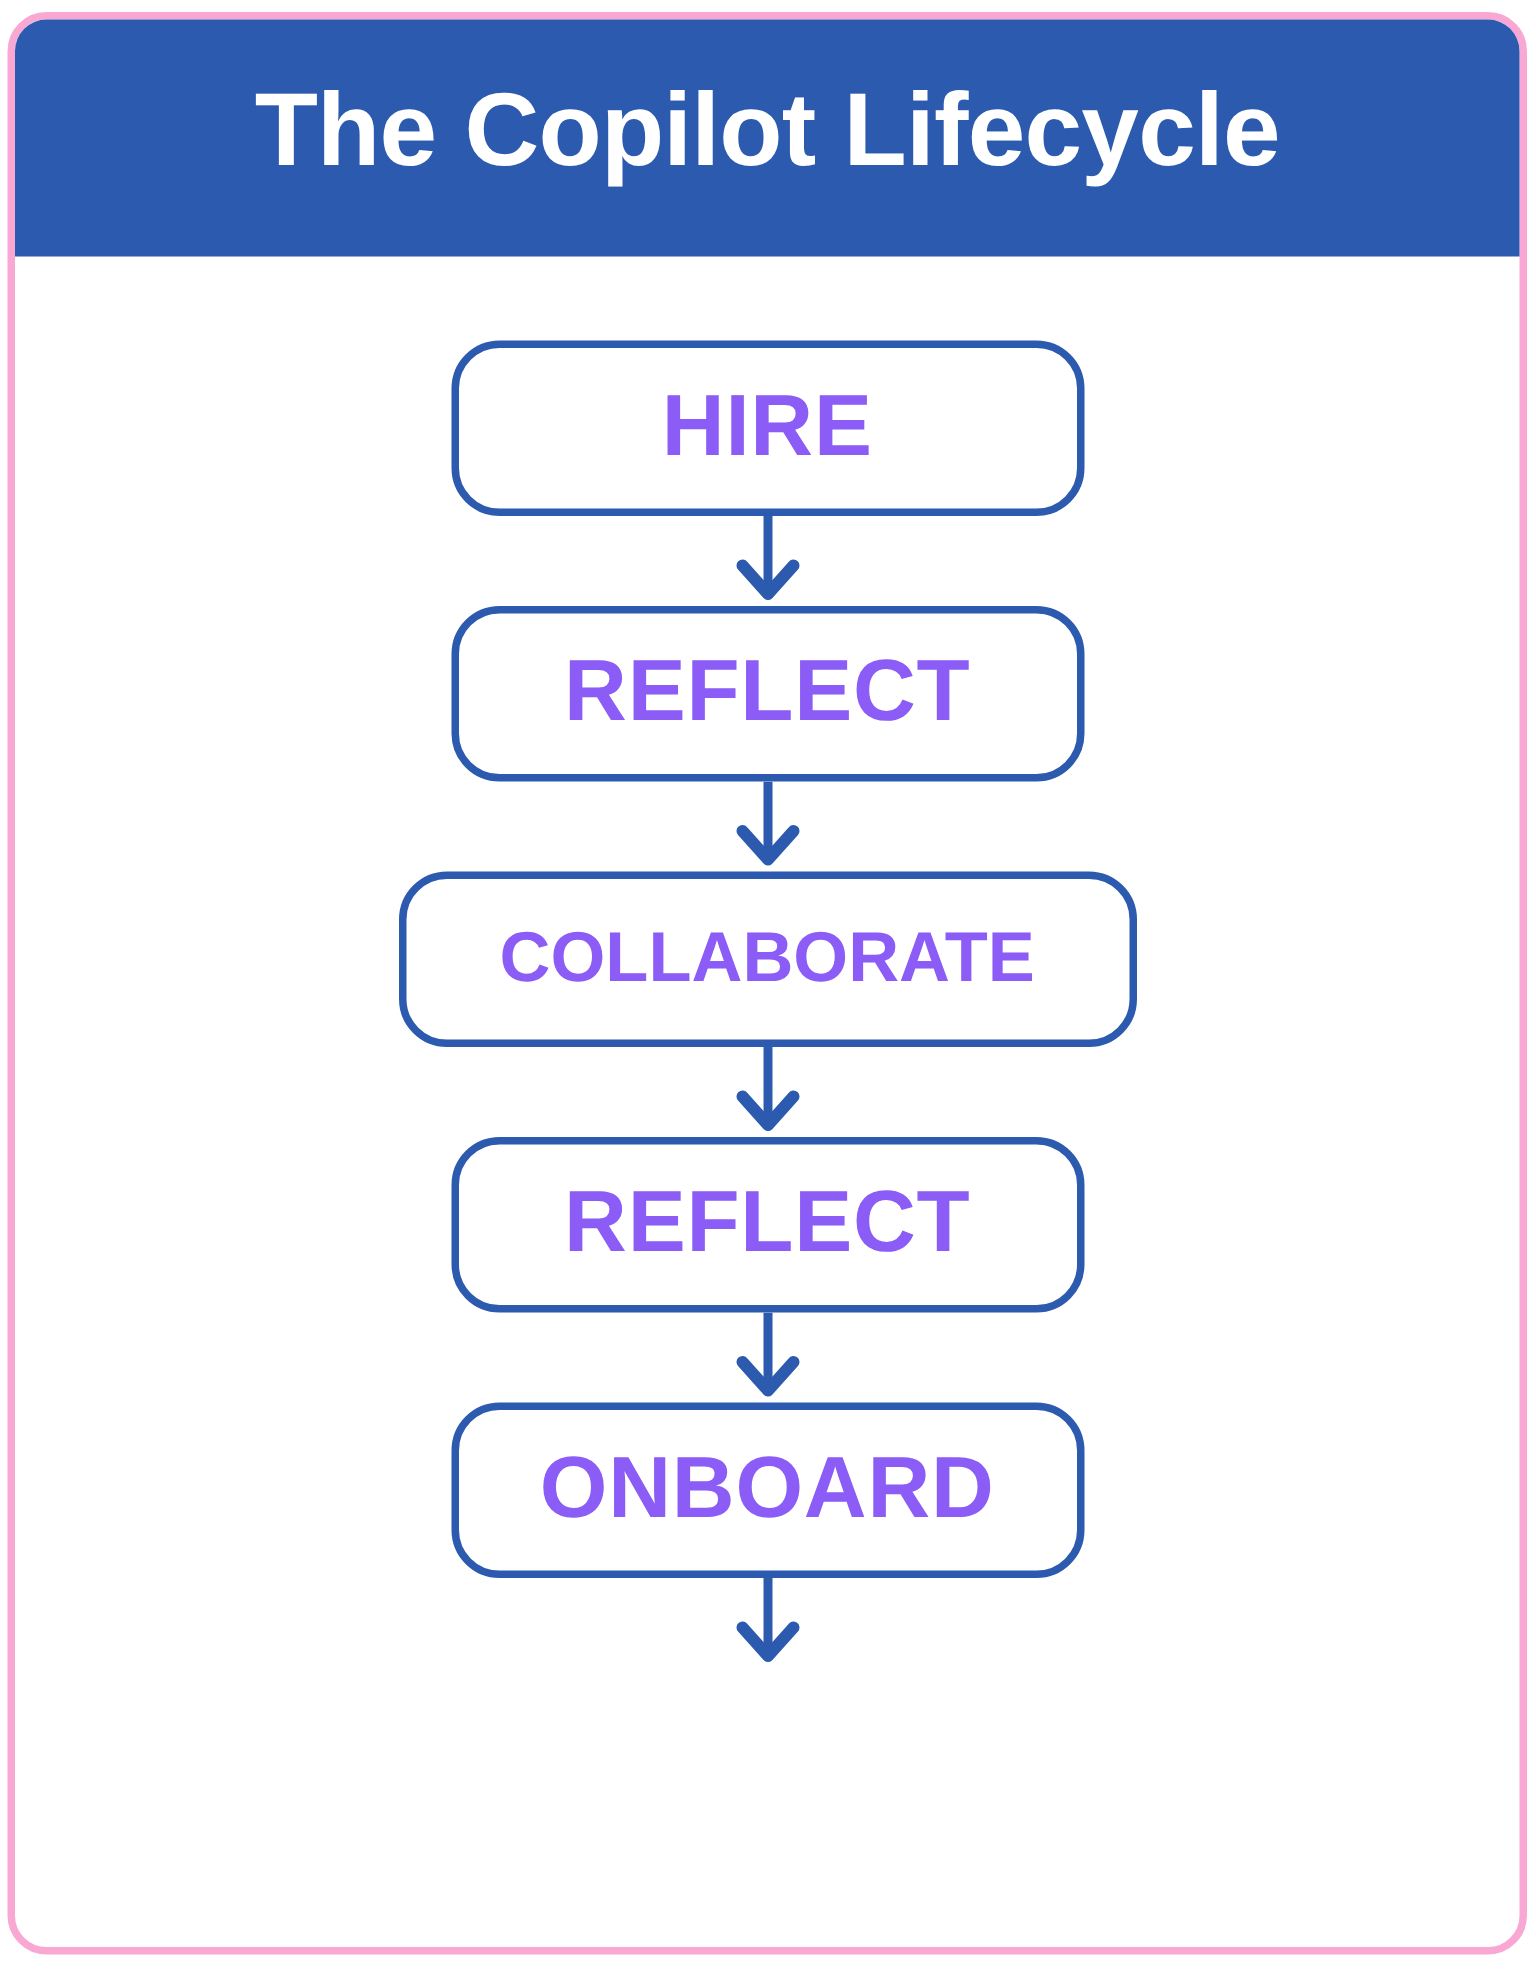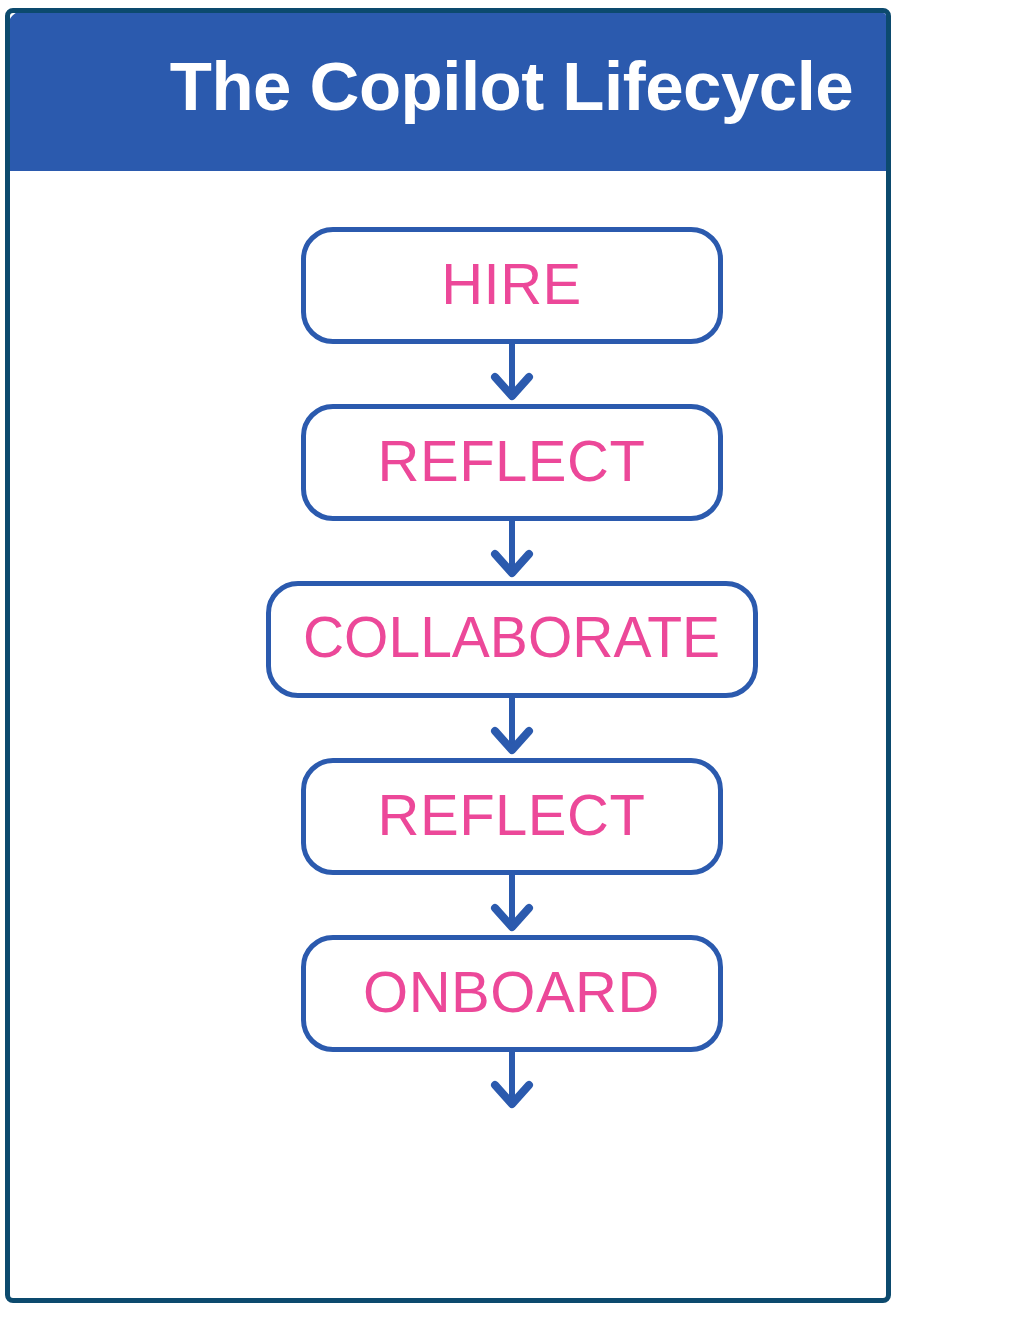--- a/index.html
+++ b/index.html
@@ -20,25 +20,25 @@
     width: 1024px;
     height: 1318px;
     background: #ffffff;
   }
 
   
   .card {
     position: absolute;
     left: 5px;
     top: 8px;
-    width: 886px;
+    width: 1013px;
     height: 1295px;
     box-sizing: border-box;
-    border: 5px solid #0c4a6e;
-    border-radius: 8px;
+    border: 5px solid #f9a8d4;
+    border-radius: 26px;
     background: #ffffff;
     overflow: hidden;
   }
 
   
   .card-header {
     position: absolute;
     left: -5px;
     top: -5px;
     width: 1013px;
@@ -84,30 +84,30 @@
     background: #ffffff;
     display: flex;
     align-items: center;
     justify-content: center;
     flex: 0 0 auto;
   }
   .step.w-std  { width: 422px; }
   .step.w-wide { width: 492px; }
 
   .step-label {
-    color: #ec4899;
-    font-weight: normal;
+    color: #8b5cf6;
+    font-weight: bold;
     font-size: 58px;
     line-height: 1;
     letter-spacing: 0.5px;
     white-space: nowrap;
     padding-bottom: 4px;
   }
   .step.w-wide .step-label {
-    font-size: 57px;
+    font-size: 47px;
     letter-spacing: 0px;
   }
 
   
   .connector {
     width: 60px;
     height: 60px;
     flex: 0 0 auto;
     display: block;
   }

